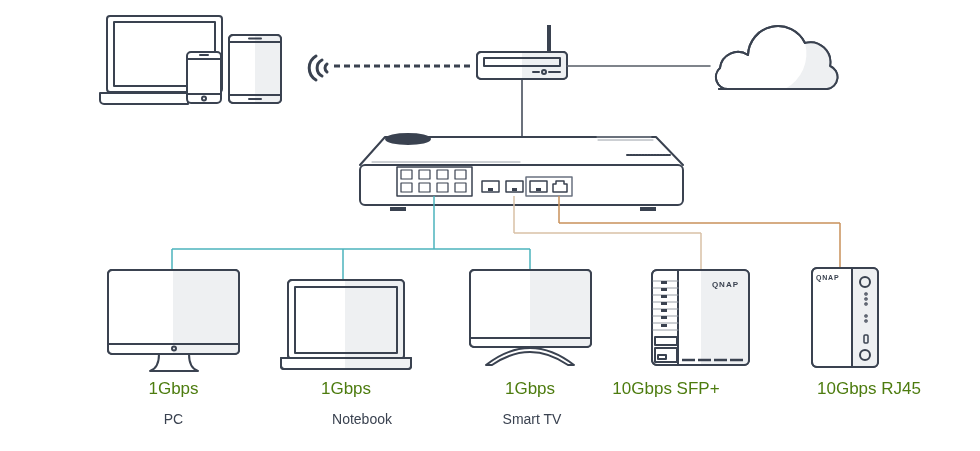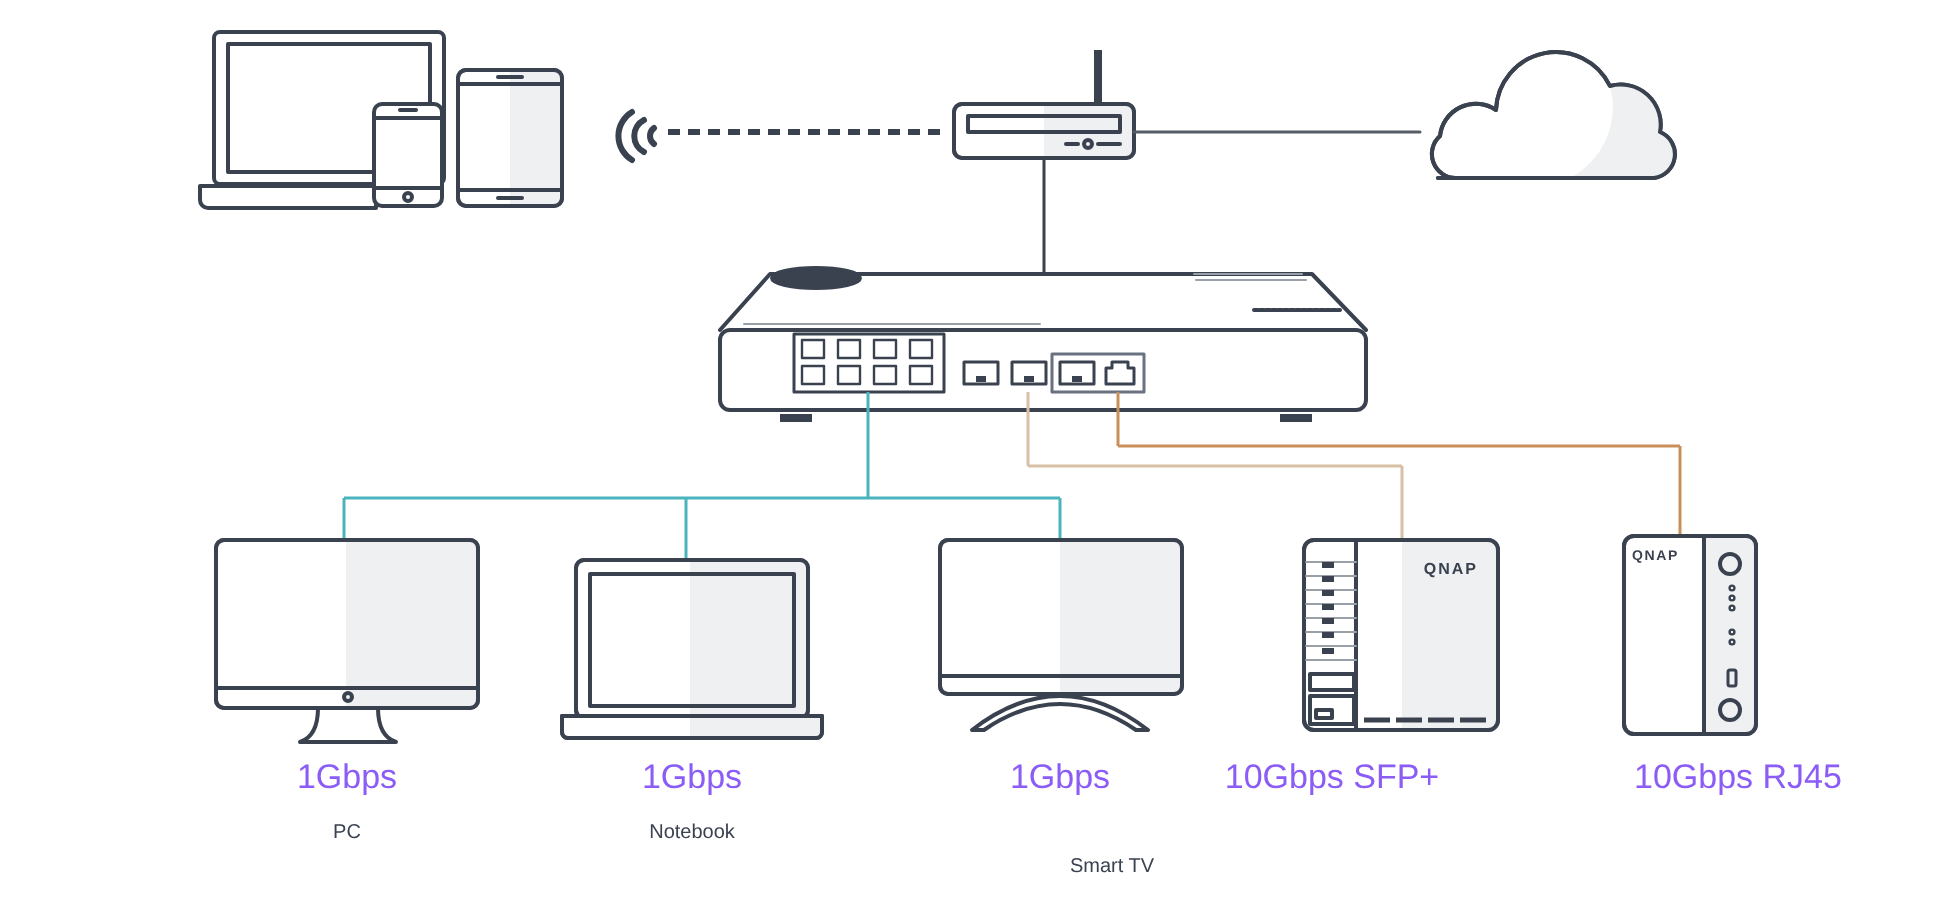--- a/index.html
+++ b/index.html
@@ -1,20 +1,20 @@
 <!DOCTYPE html>
 <html><head>
 <meta charset="utf-8">
 <style>
   html, body { margin:0; padding:0; background:#ffffff; }
   body { width:980px; height:451px; position:relative; overflow:hidden; font-family:"Liberation Sans", sans-serif; }
   svg.diagram { position:absolute; left:0; top:0; }
-  .label { position:absolute; text-align:center; color:#8b5cf6; font-family:"Liberation Sans", sans-serif; white-space:nowrap; }
+  .label { position:absolute; text-align:center; color:#4d7c0f; font-family:"Liberation Sans", sans-serif; white-space:nowrap; }
   .speed { font-size:17px; top:379px; }
-  .sub { font-size:10px; top:411px; color:#3a4250; }
+  .sub { font-size:14px; top:411px; color:#3a4250; }
 </style>
 </head>
 <body>
 
 <svg class="diagram" width="980" height="451" viewBox="0 0 980 451" xmlns="http://www.w3.org/2000/svg">
   <g fill="none" stroke="#3a4250" stroke-width="2" stroke-linejoin="round" stroke-linecap="round">
 
     <g>
       <rect x="107" y="16" width="115" height="76" rx="3" fill="#fff"></rect>
       <rect x="114" y="22" width="101" height="64" fill="#fff"></rect>
@@ -201,19 +201,19 @@
   <g font-family="Liberation Sans, sans-serif" font-weight="bold" fill="#3a4250">
     <text x="739" y="287" font-size="8" text-anchor="end" letter-spacing="1">QNAP</text>
     <text x="816" y="280" font-size="7" letter-spacing="0.8">QNAP</text>
   </g>
 </svg>
 
 <div class="label speed" style="left:108px;width:131px;">1Gbps</div>
 <div class="label sub" style="left:108px;width:131px;">PC</div>
 
 <div class="label speed" style="left:281px;width:130px;">1Gbps</div>
-<div class="label sub" style="left:281px;width:130px;">Notebook</div>
+<div class="label sub" style="left:297px;width:130px;">Notebook</div>
 
 <div class="label speed" style="left:465px;width:130px;">1Gbps</div>
-<div class="label sub" style="left:491px;width:130px;margin-top:17px;">Smart TV</div>
+<div class="label sub" style="left:467px;width:130px;">Smart TV</div>
 
 <div class="label speed" style="left:596px;width:140px;">10Gbps SFP+</div>
 <div class="label speed" style="left:799px;width:140px;">10Gbps RJ45</div>
 
 </body></html>

